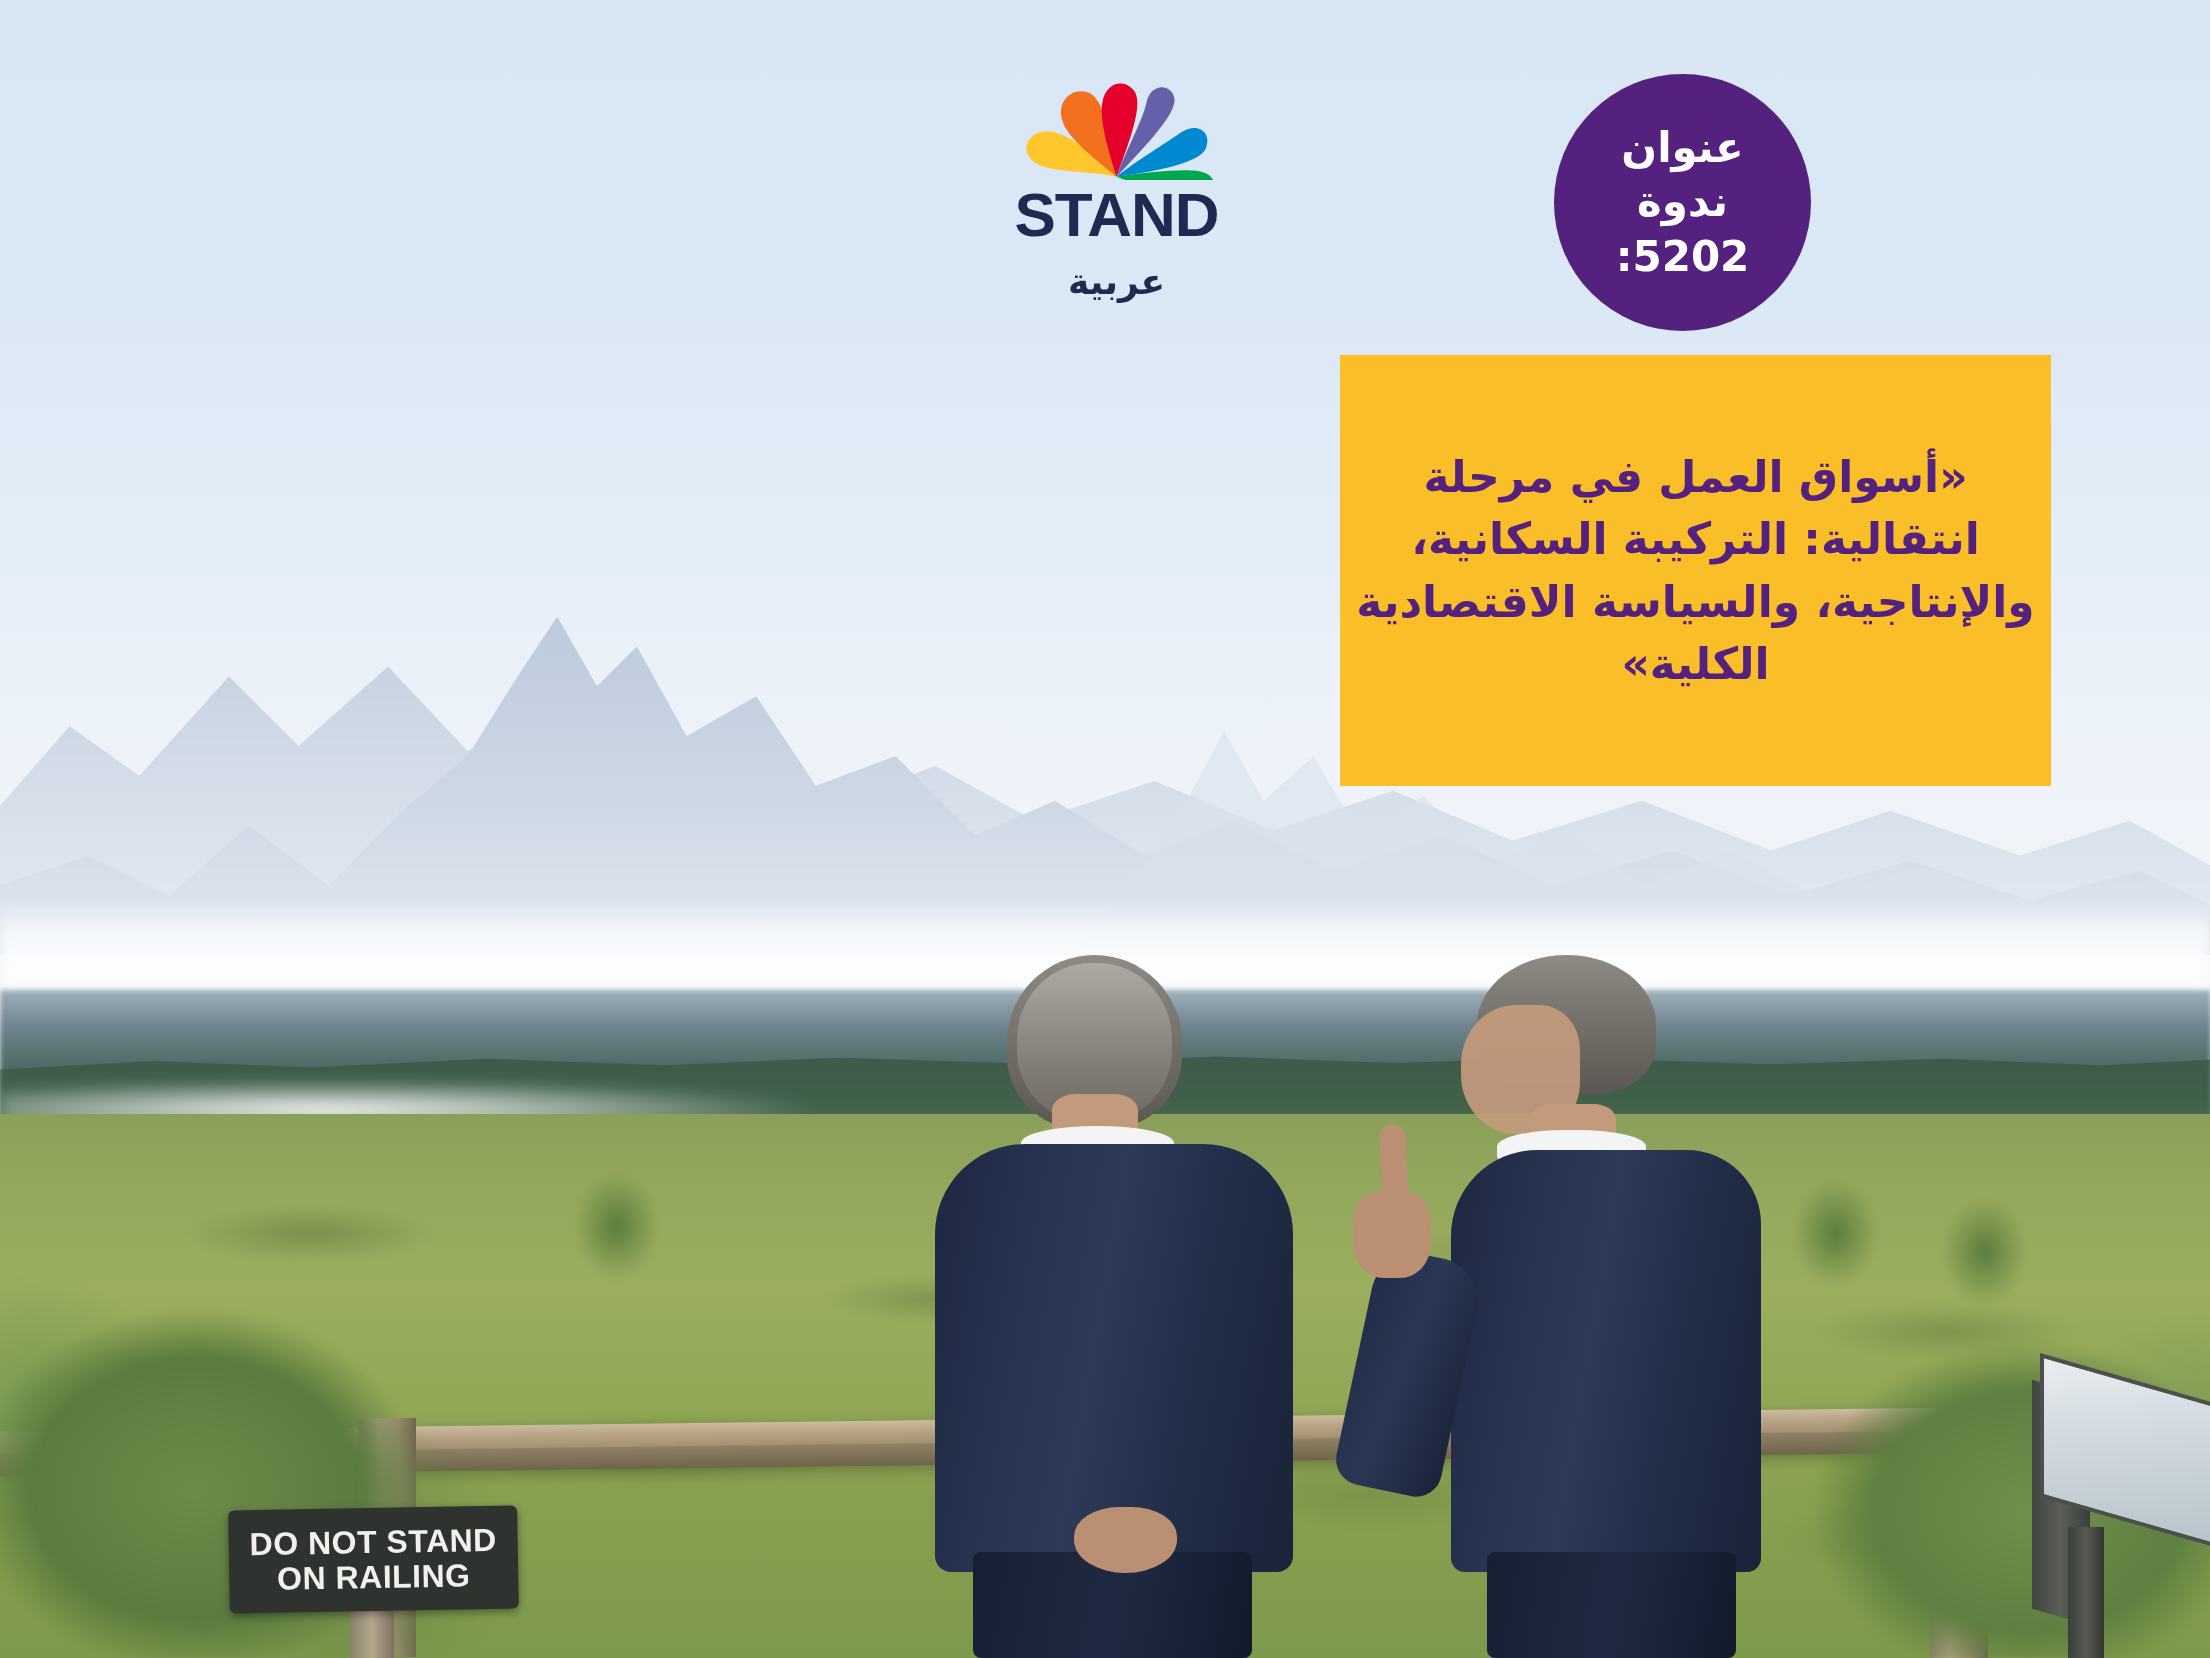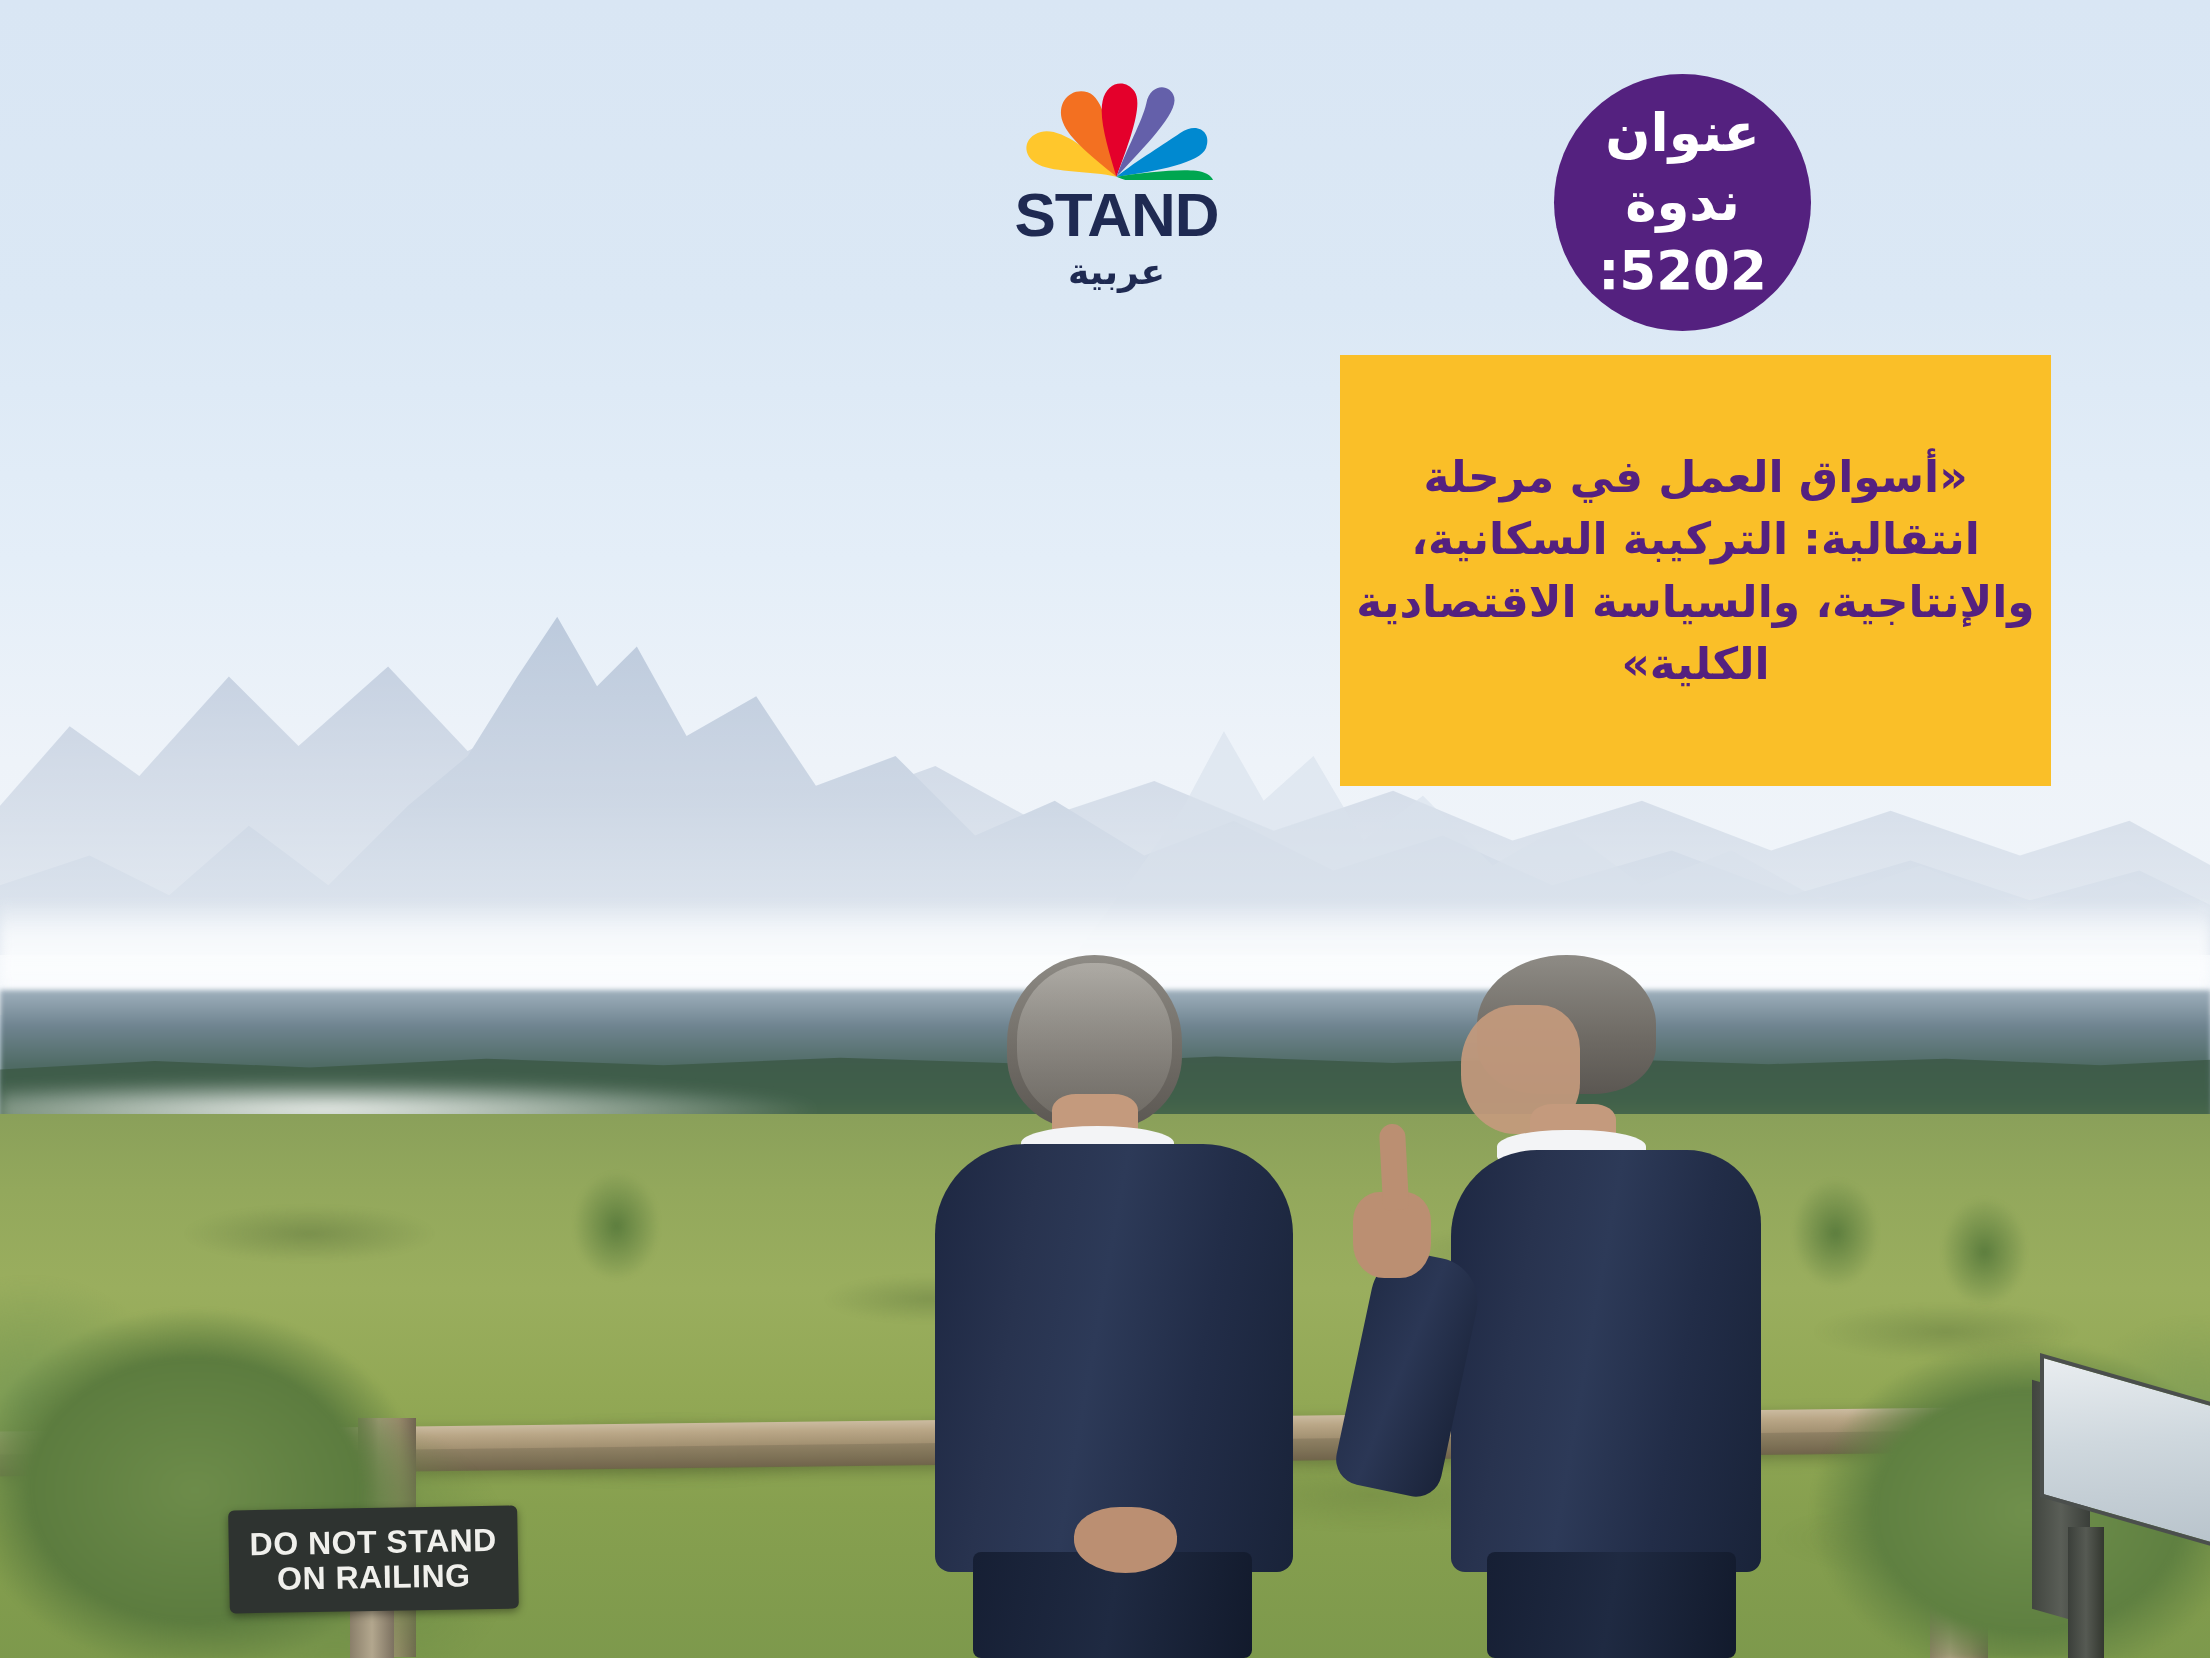--- a/index.html
+++ b/index.html
@@ -178,21 +178,21 @@
     text-align:center;
   }
   .circle p {
     color:#ffffff; font-weight:bold; line-height:1.3;
     direction:rtl; unicode-bidi:bidi-override;
     padding:0 16px;
   }
   #circle-left { left:396px; top:74px; width:257px; height:257px; z-index:30; }
   #circle-left p { font-size:40px; }
   #circle-right { left:1554px; top:74px; width:257px; height:257px; z-index:30; }
-  #circle-right p { font-size:53px; letter-spacing:1px; }
+  #circle-right p { font-size:42px; letter-spacing:1px; }
 
   .ybox {
     position:absolute; background:#fabf28; z-index:25;
     display:flex; align-items:center; justify-content:center;
   }
   .ybox p {
     color:#54217f; font-weight:bold; direction:rtl;
     text-align:center; line-height:1.42;
   }
   #ybox-left { left:146px; top:355px; width:709px; height:562px; }
@@ -203,21 +203,21 @@
   
   #logo { position:absolute; left:1007px; top:80px; width:219px; height:199px; z-index:30;
           display:flex; flex-direction:column; align-items:center; }
   #logo .peacock { width:199px; height:100px; }
   #logo .wordmark {
     font-family:"Liberation Sans",sans-serif; font-weight:bold;
     color:#1f2a52; font-size:62px; letter-spacing:-1px; line-height:1; margin-top:4px;
   }
   #logo .arabic {
     font-family:"DejaVu Sans",sans-serif; font-weight:bold; color:#1f2a52;
-    font-size:36px; direction:rtl; letter-spacing:2px; line-height:1; margin-top:8px;
+    font-size:36px; direction:rtl; letter-spacing:2px; line-height:1; margin-top:18px;
   }
 </style>
 </head>
 <body>
 
 <div id="stage">
 
   <div class="photo">
 
     <div class="sky"></div>

